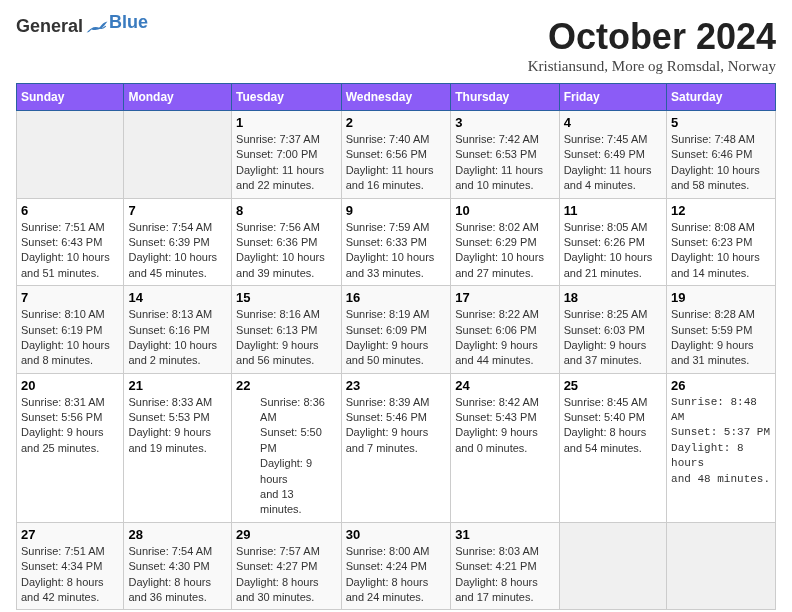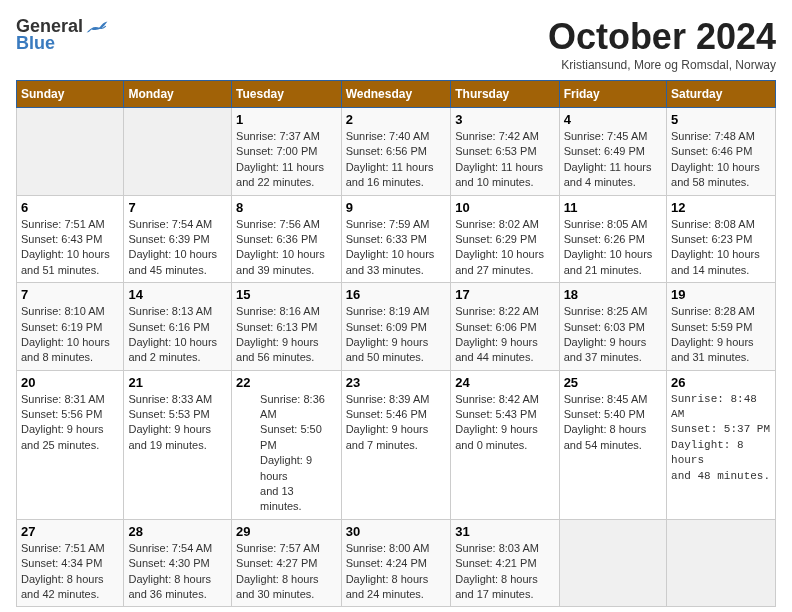--- a/index.html
+++ b/index.html
@@ -11,51 +11,52 @@
       padding: 16px;
     }
     .header-area {
       display: flex;
       justify-content: space-between;
       align-items: flex-start;
       margin-bottom: 8px;
     }
     .logo {
       display: flex;
-      flex-direction: column;
+      flex-direction: row;
       align-items: flex-start;
     }
     .logo-bird {
       width: 24px;
       height: 18px;
     }
     .logo-row {
       display: flex;
       align-items: center;
       gap: 2px;
     }
     .title-area {
       text-align: right;
     }
     .month-title {
       font-size: 36px;
       font-weight: bold;
       color: #222;
     }
     .subtitle {
-      font-size: 12px;
+      font-size: 15px;
       color: #444;
+      font-family: Liberation Serif, serif;
     }
     table {
       width: 100%;
       border-collapse: collapse;
       font-size: 11px;
     }
     thead tr th {
-      background: #a16207;
+      background: #8b5cf6;
       color: #fff;
       text-align: left;
       padding: 6px 4px;
       font-size: 12px;
       font-weight: bold;
       border: 1px solid #2a60a0;
     }
     tbody tr td {
       border: 1px solid #ccc;
       vertical-align: top;

